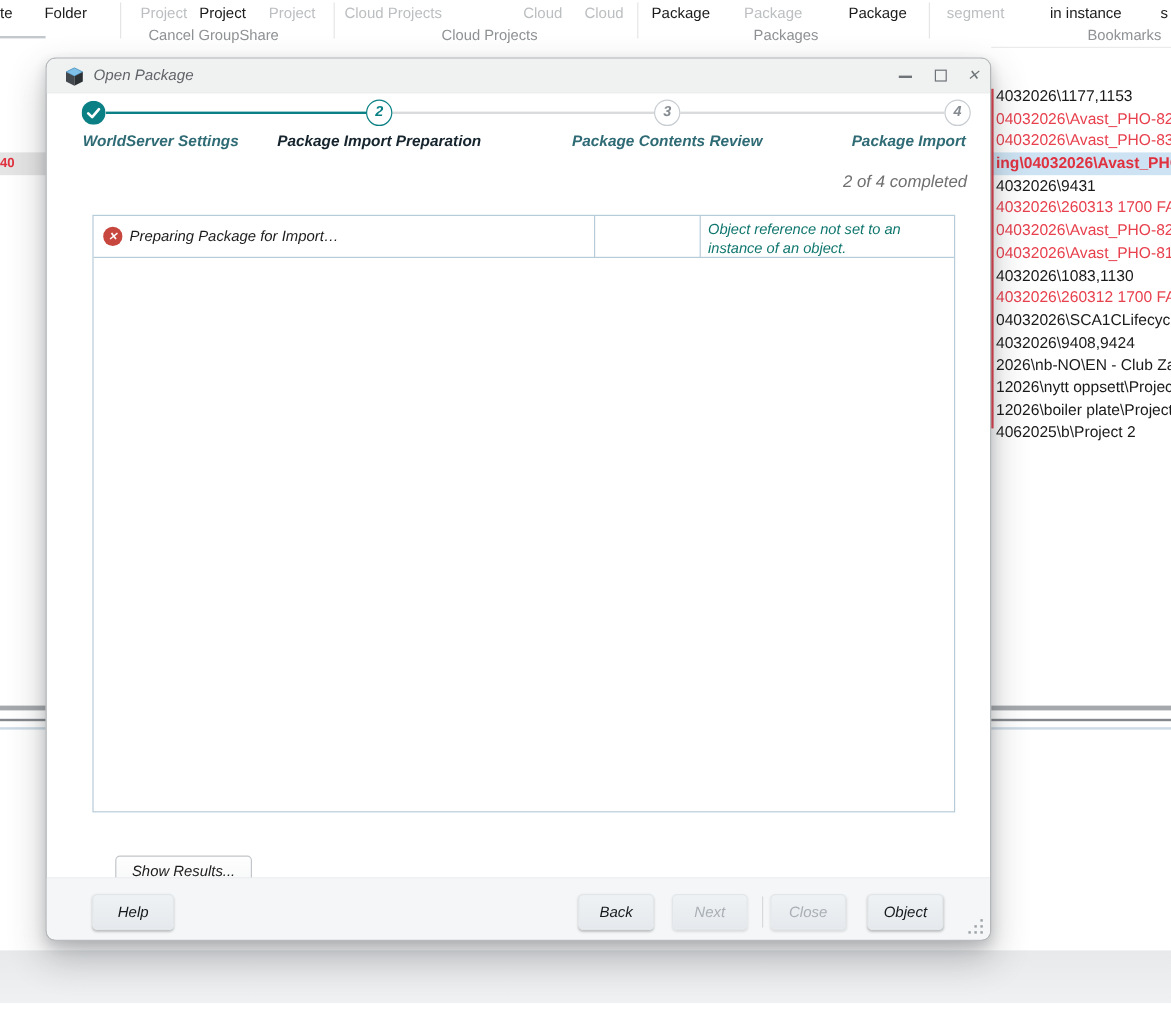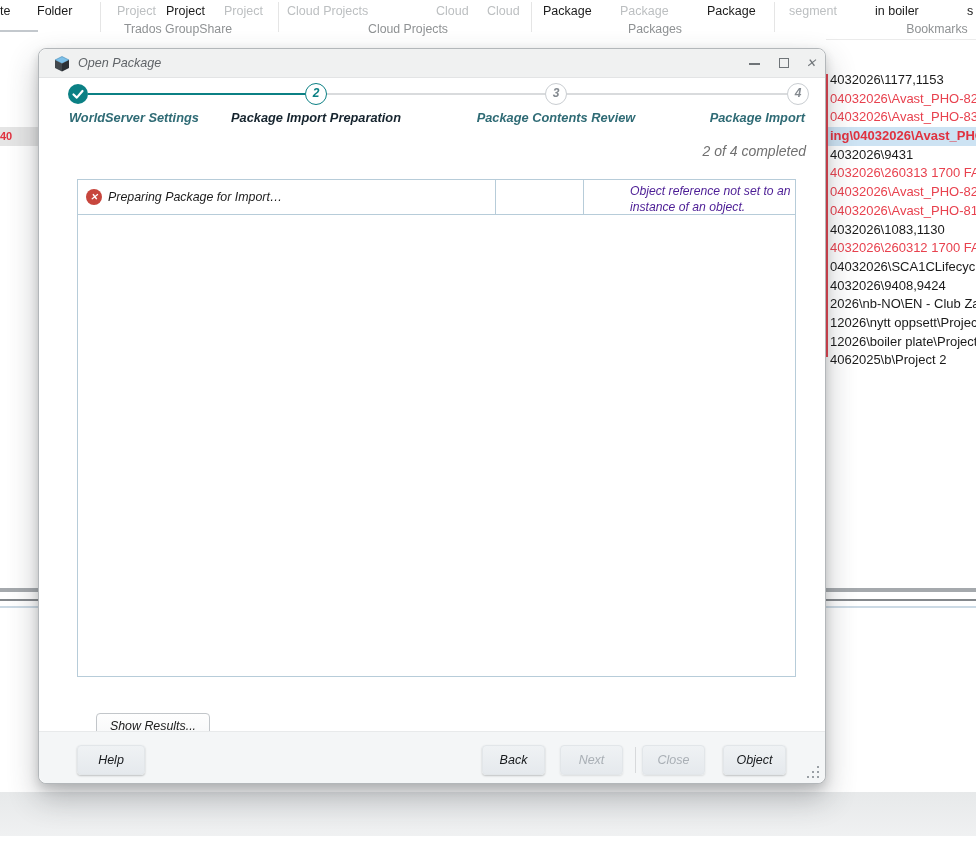--- a/index.html
+++ b/index.html
@@ -63,21 +63,21 @@
   .steplabel.center{transform:translateX(-50%);}
   .progress{position:absolute;right:19px;top:94px;font-size:14px;color:#707070;}
 
   
   .ptable{position:absolute;left:38px;top:130px;width:719px;height:498px;border:1px solid #b7ccd9;background:#fff;}
   .prow{position:absolute;left:0;top:0;right:0;height:35px;border-bottom:1px solid #b7ccd9;}
   .colline{position:absolute;top:0;width:1px;height:35px;background:#b7ccd9;}
   .erricon{position:absolute;left:8px;top:9px;width:16px;height:16px;border-radius:50%;background:#c7463d;
            color:#fff;font-size:9px;font-weight:bold;text-align:center;line-height:16px;}
   .tasklabel{position:absolute;left:30px;top:0;line-height:34px;font-size:12.4px;color:#1c1c1c;white-space:nowrap;}
-  .errmsg{position:absolute;left:512px;top:3px;width:202px;font-size:12.2px;line-height:16px;color:#4c1d95;margin-left:40px;}
+  .errmsg{position:absolute;left:512px;top:3px;width:202px;font-size:12.2px;line-height:16px;color:#0f766e;}
 
   .showresults{position:absolute;left:57px;top:636px;width:114px;height:27px;border:1px solid #c2c6ca;
                border-radius:4px;background:linear-gradient(#fefefe,#f6f7f8);font-size:12.4px;color:#1c1c1c;
                text-align:center;line-height:25px;cursor:default;margin-top:28px;}
 
   
   .footer{position:absolute;left:0;right:0;bottom:0;height:52px;background:#f4f6f7;
           border-top:1px solid #e8eaeb;border-radius:0 0 8px 8px;}
   .btn{position:absolute;top:696px;height:30px;border-radius:4px;
        background:linear-gradient(#eff2f4,#e5e9ed);border:1px solid #e2e6e9;
@@ -98,24 +98,24 @@
     <span class="rb off" style="left:117px">Project</span>
     <span class="rb on" style="left:166px">Project</span>
     <span class="rb off" style="left:224px">Project</span>
     <span class="rb off" style="left:287px">Cloud Projects</span>
     <span class="rb off" style="left:436px">Cloud</span>
     <span class="rb off" style="left:487px">Cloud</span>
     <span class="rb on" style="left:543px">Package</span>
     <span class="rb off" style="left:620px">Package</span>
     <span class="rb on" style="left:707px">Package</span>
     <span class="rb off" style="left:789px">segment</span>
-    <span class="rb on" style="left:875px">in boiler</span>
+    <span class="rb on" style="left:875px">in instance</span>
     <span class="rb on" style="left:967px">s</span>
 
-    <span class="rgroup" style="left:178px">Trados GroupShare</span>
+    <span class="rgroup" style="left:178px">Cancel GroupShare</span>
     <span class="rgroup" style="left:408px">Cloud Projects</span>
     <span class="rgroup" style="left:655px">Packages</span>
     <span class="rgroup" style="left:937px">Bookmarks</span>
 
     <div class="rsep" style="left:100px"></div>
     <div class="rsep" style="left:278px"></div>
     <div class="rsep" style="left:531px"></div>
     <div class="rsep" style="left:774px"></div>
   </div>
 

